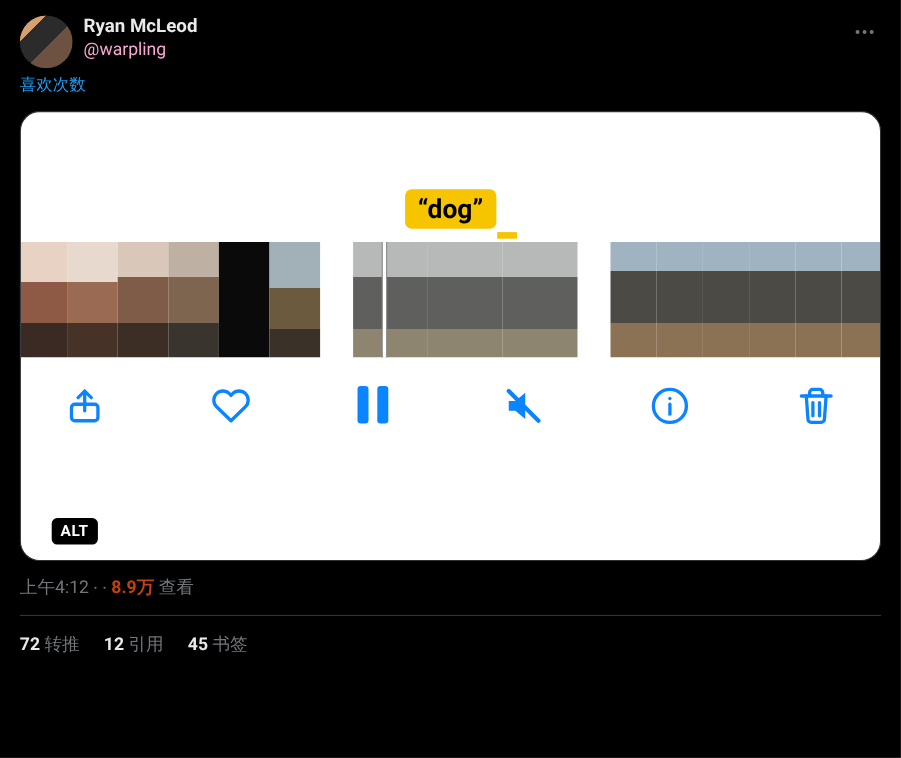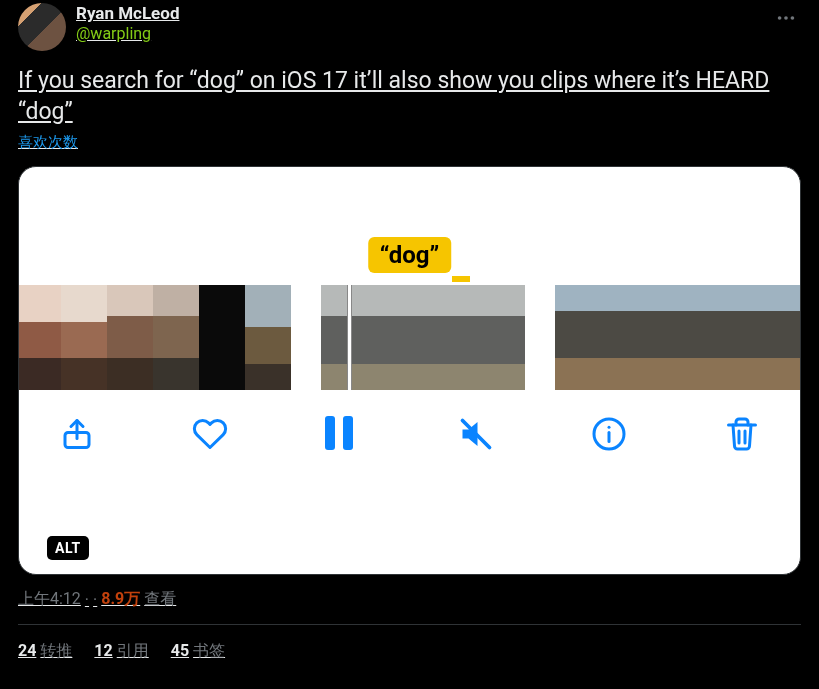--- a/index.html
+++ b/index.html
@@ -5,22 +5,21 @@
   * { margin: 0; padding: 0; box-sizing: border-box; }
   body {
     background: #000;
     font-family: -apple-system, BlinkMacSystemFont, "Segoe UI", Roboto, Helvetica, Arial, sans-serif;
     color: #e7e9ea;
     width: 819px;
     height: 689px;
     overflow: hidden;
   }
   .tweet {
-    padding: 3px 18px 0 18px;
-    text-decoration: underline;
+    padding: 14px 18px 0 18px;
   }
   .header-row {
     display: flex;
     align-items: flex-start;
     gap: 10px;
     position: relative;
   }
   .avatar {
     width: 48px;
     height: 48px;
@@ -34,21 +33,21 @@
     flex-direction: column;
     line-height: 1.25;
   }
   .display-name {
     font-weight: 700;
     font-size: 17px;
     color: #e7e9ea;
   }
   .handle {
     font-size: 16px;
-    color: #84cc16;
+    color: #f9a8d4;
   }
   .more-btn {
     position: absolute;
     right: 0;
     top: 0;
     color: #71767b;
     cursor: pointer;
     padding: 4px;
     border-radius: 50%;
   }
@@ -207,21 +206,20 @@
     </div>
     <div class="more-btn">
       <svg viewBox="0 0 24 24" width="22" height="22" fill="currentColor">
           <circle cx="5" cy="12" r="2"></circle>
           <circle cx="12" cy="12" r="2"></circle>
           <circle cx="19" cy="12" r="2"></circle>
         </svg>
     </div>
   </div>
 
-  <div class="tweet-text">If you search for “dog” on iOS 17 it’ll also show you clips where it’s HEARD “dog”</div>
   <div class="translate-link">喜欢次数</div>
 
   <div class="media-card">
     <div class="media-top-white"></div>
     <div class="dog-chip">“dog”</div>
     <div class="yellow-tick"></div>
 
     <div class="timeline">
       <div class="clip-group first">
         <div class="thumb w46 g1a"></div>
@@ -297,18 +295,18 @@
     <span>上午4:12</span>
     <span> · </span>
     <span> · </span>
     <span class="views-num">8.9万</span>
     <span> 查看</span>
   </div>
 
   <hr class="divider">
 
   <div class="stats-row">
-    <span><span class="num">24</span><span>转推</span></span>
+    <span><span class="num">72</span><span>转推</span></span>
     <span><span class="num">12</span><span>引用</span></span>
     <span><span class="num">45</span><span>书签</span></span>
   </div>
 
 </div>
 
 </body></html>

